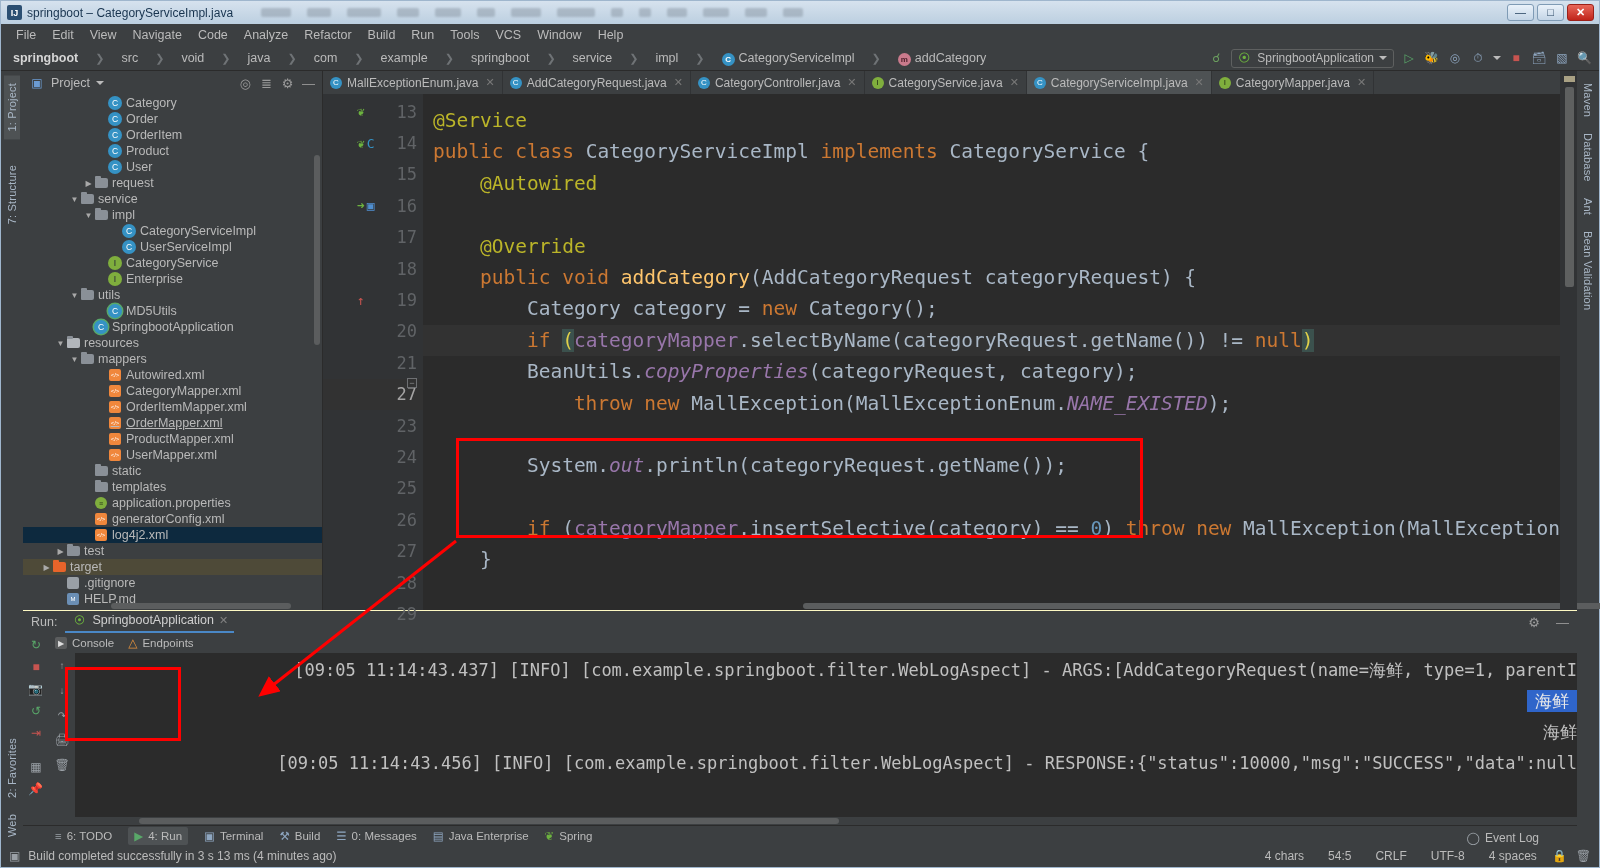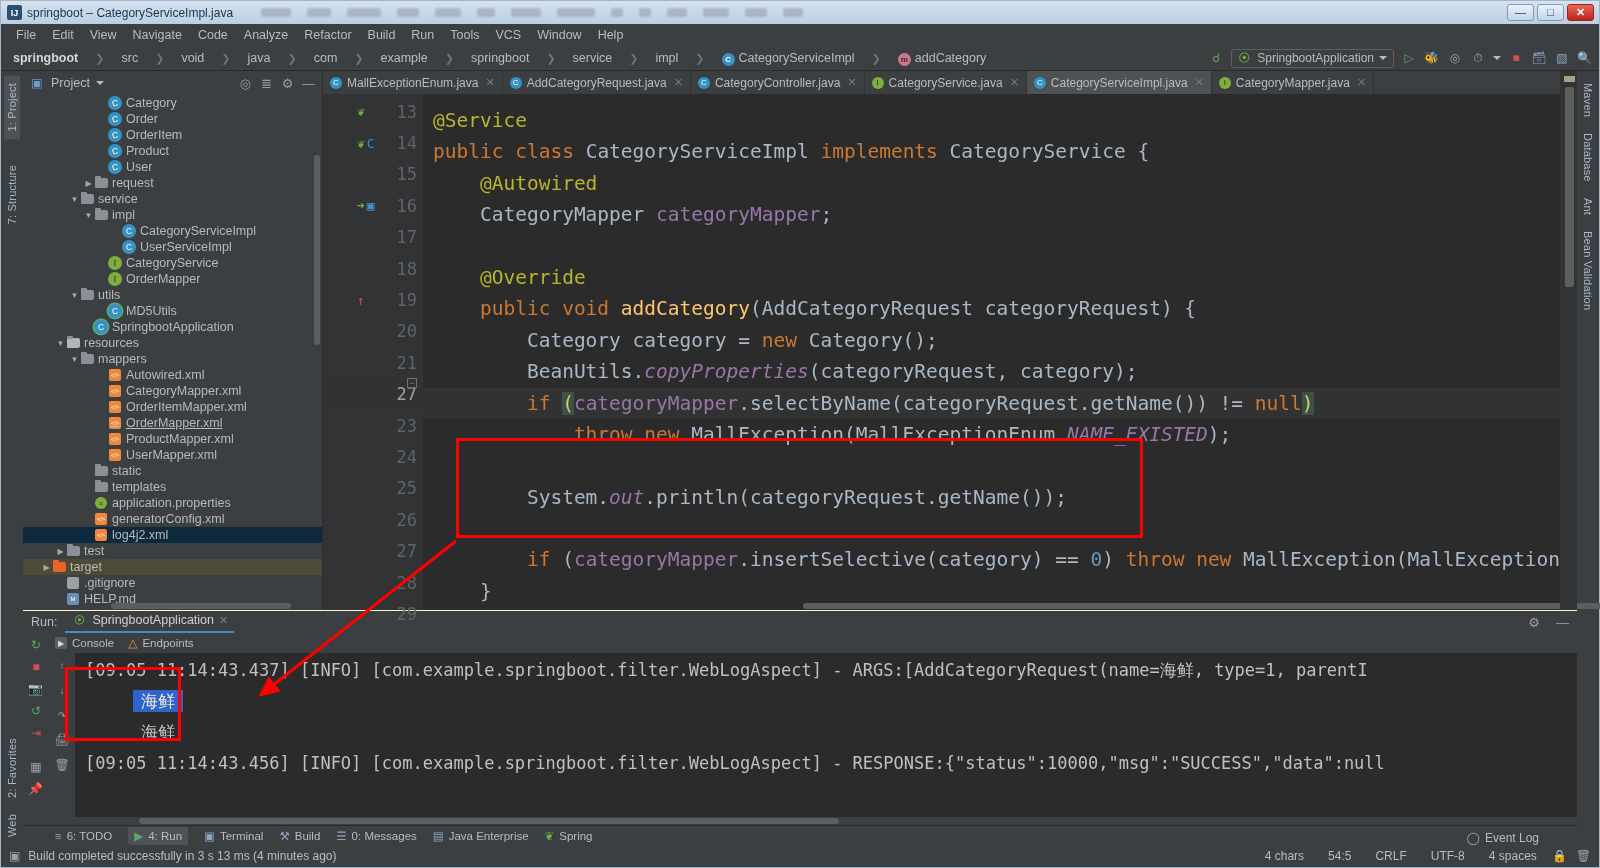--- a/index.html
+++ b/index.html
@@ -136,21 +136,21 @@
   .runtools { width:26px; background:#3c3f41; display:flex; flex-direction:column; align-items:center;
               gap:6px; padding-top:4px; flex:0 0 26px;}
   .rt { width:16px; height:16px; display:flex; align-items:center; justify-content:center; font-size:12px;}
   .consolecol { flex:1; display:flex; flex-direction:column; min-width:0; }
   .consoletabs { height:20px; display:flex; align-items:center; gap:14px; padding-left:6px; flex:0 0 20px;}
   .ct { display:flex; align-items:center; gap:5px; font-size:11.5px; color:#bbb;}
   .consolewrap { flex:1; display:flex; min-height:0; background:#2b2b2b; }
   .consoleside { width:26px; background:#3c3f41; display:flex; flex-direction:column; align-items:center;
                  gap:9px; padding-top:4px; flex:0 0 26px;}
   .console { flex:1; overflow:hidden; font-family:"DejaVu Sans Mono", monospace; font-size:17px;
-             color:#c0c0c0; padding:2px 0 0 10px; background:#2b2b2b; position:relative; white-space:pre;}
+             color:#c0c0c0; padding:2px 0 0 10px; background:#2b2b2b; position:relative; white-space:pre;text-align:right;}
   .cl { height:31px; line-height:31px; }
   .sel-cn { background:#2f65ca; color:#e8e8e8; padding:1px 8px; }
   .console-scroll { height:8px; background:#3c3f41; position:relative;}
   .console-scroll i { position:absolute; left:90px; width:700px; top:1px; height:6px; background:#5b5d5e;
                       border-radius:3px;}
 
   
   .toolwindowbar { height:20px; background:#3c3f41; display:flex; align-items:center; gap:16px;
                    padding-left:32px; flex:0 0 20px; border-top:1px solid #2b2b2b;}
   .twb { display:flex; align-items:center; gap:5px; font-size:11.5px; color:#bbb;}
@@ -337,21 +337,21 @@
                 <span class="tlabel">UserServiceImpl</span>
               </div>
               <div class="trow" style="padding-left: 74px;">
                 <span class="arrow"></span>
                 <span class="nic iface">I</span>
                 <span class="tlabel">CategoryService</span>
               </div>
               <div class="trow" style="padding-left: 74px;">
                 <span class="arrow"></span>
                 <span class="nic iface">I</span>
-                <span class="tlabel">OrderMapper</span>
+                <span class="tlabel">Enterprise</span>
               </div>
               <div class="trow" style="padding-left: 46px;">
                 <span class="arrow">▼</span>
                 <span class="nic folder">
                   <span class="fold"></span>
                 </span>
                 <span class="tlabel">utils</span>
               </div>
               <div class="trow" style="padding-left: 74px;">
                 <span class="arrow"></span>
@@ -587,27 +587,26 @@
                 <div class="gln">
                   <span>29</span>
                 </div>
                 <div style="position: absolute; left: 84px; top: 284px; width: 10px; height: 10px; border: 1px solid rgb(110, 112, 115); color: rgb(139, 141, 143); font-size: 9px; line-height: 8px; text-align: center;">−</div>
                 <div style="position: absolute; left: 84px; top: 598px; width: 10px; height: 10px; border: 1px solid rgb(110, 112, 115); color: rgb(139, 141, 143); font-size: 9px; line-height: 8px; text-align: center;">−</div>
               </div>
             <div class="codearea" id="codearea">
                 <div class="cline"><span class="ann">@Service</span></div>
                 <div class="cline"><span class="kw">public </span><span class="kw">class </span><span>CategoryServiceImpl </span><span class="kw">implements </span><span>CategoryService {</span></div>
                 <div class="cline"><span class="ann">    @Autowired</span></div>
-                <div class="cline"><span>    CategoryMapper </span><span class="fld">categoryMapper</span><span>;</span></div>
                 <div class="cline"><span></span></div>
                 <div class="cline"><span class="ann">    @Override</span></div>
                 <div class="cline"><span class="kw">    public </span><span class="kw">void </span><span class="mname">addCategory</span><span>(AddCategoryRequest categoryRequest) {</span></div>
                 <div class="cline"><span>        Category category = </span><span class="kw">new </span><span>Category();</span></div>
+                <div class="cline cur"><span class="kw">        if </span><span class="brk">(</span><span class="fld">categoryMapper</span><span>.selectByName(categoryRequest.getName()) != </span><span class="kw">null</span><span class="brk">)</span></div>
                 <div class="cline"><span>        BeanUtils.</span><span class="stat">copyProperties</span><span>(categoryRequest, category);</span></div>
-                <div class="cline cur"><span class="kw">        if </span><span class="brk">(</span><span class="fld">categoryMapper</span><span>.selectByName(categoryRequest.getName()) != </span><span class="kw">null</span><span class="brk">)</span></div>
                 <div class="cline"><span class="kw">            throw new </span><span>MallException(MallExceptionEnum.</span><span class="stat">NAME_EXISTED</span><span>);</span></div>
                 <div class="cline"><span></span></div>
                 <div class="cline"><span>        System.</span><span class="stat">out</span><span>.println(categoryRequest.getName());</span></div>
                 <div class="cline"><span></span></div>
                 <div class="cline"><span class="kw">        if </span><span>(</span><span class="fld">categoryMapper</span><span>.insertSelective(category) == </span><span class="num">0</span><span>) </span><span class="kw">throw new </span><span>MallException(MallExceptionEnu</span></div>
                 <div class="cline"><span>    }</span></div>
               </div>
             <div class="editor-scroll-h">
               <i style="width:78%; margin-left:380px;"></i>
             </div>

